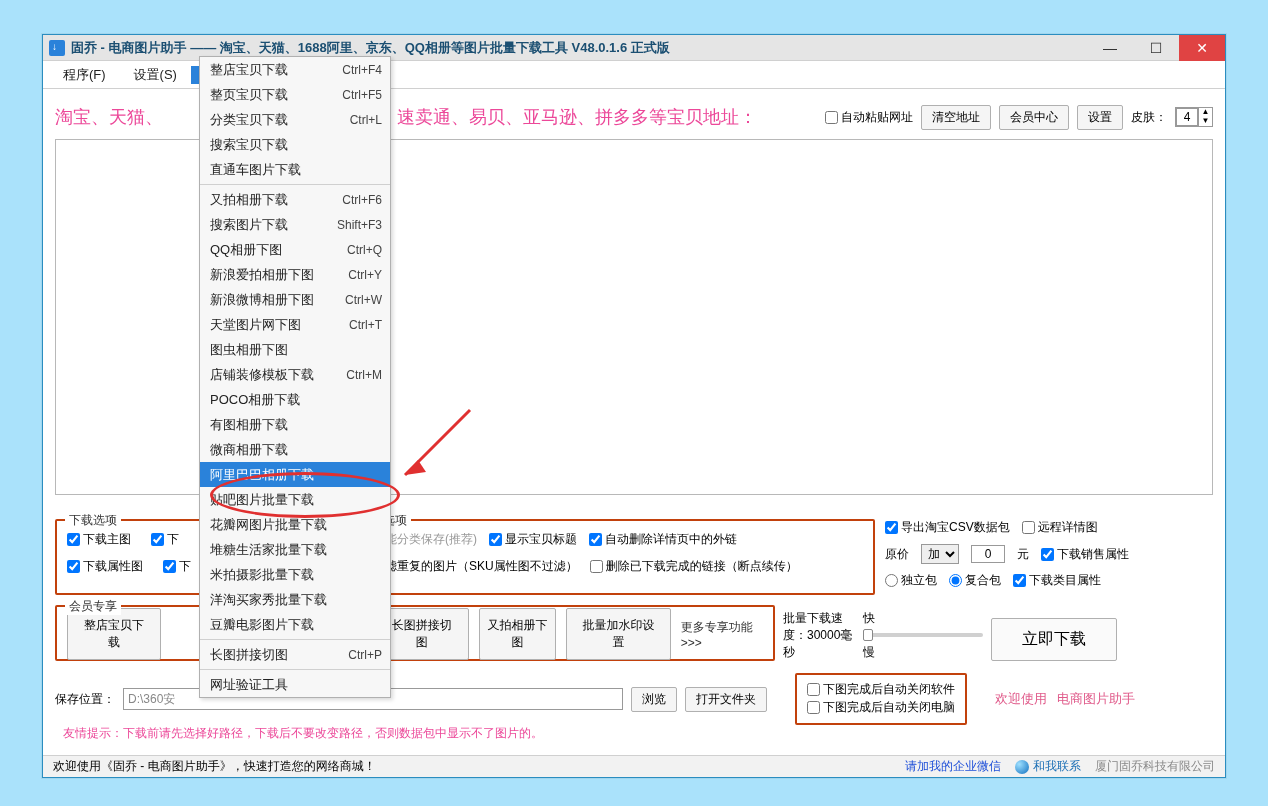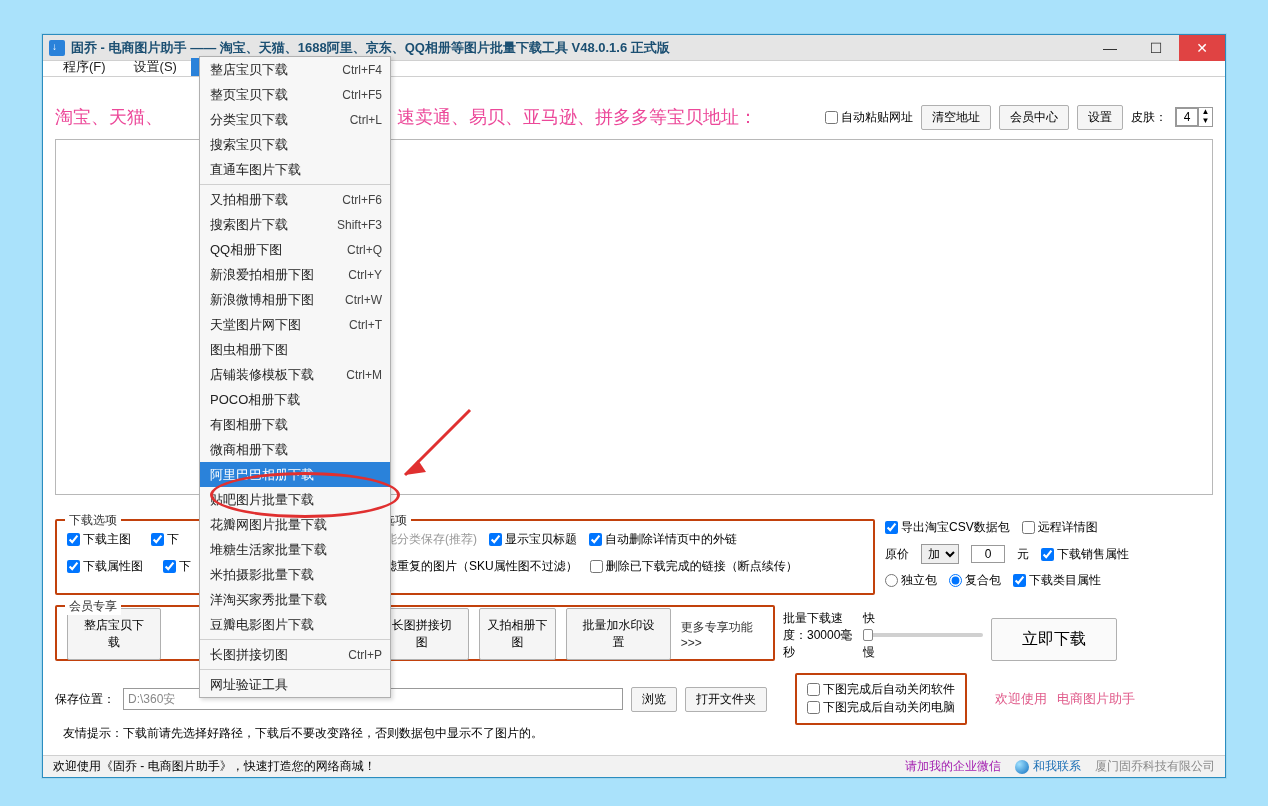--- a/index.html
+++ b/index.html
@@ -5,21 +5,21 @@
 * { box-sizing: border-box; margin: 0; padding: 0; }
 body { font-family: "Microsoft YaHei", SimSun, sans-serif; font-size: 12px; background: #aae2fb; width: 1268px; height: 806px; overflow: hidden; position: relative; }
 .window { position: absolute; left: 42px; top: 34px; width: 1184px; height: 744px; background: #fff; border: 1px solid #2a8dc0; box-shadow: 0 0 0 1px rgba(0,0,0,.05); }
 .titlebar { height: 26px; background: #e5e5e5; display: flex; align-items: center; border-bottom: 1px solid #d0d0d0; }
 .titlebar .ticon { width: 16px; height: 16px; margin: 0 6px; background: #2a82da; display: inline-block; border-radius: 2px; position: relative; }
 .titlebar .ticon::after { content: "↓"; color: #fff; font-size: 10px; position: absolute; left: 3px; top: 1px; }
 .titlebar .title { font-weight: bold; font-size: 13px; color: #1b4f72; }
 .winbtns { margin-left: auto; display: flex; }
 .winbtn { width: 46px; height: 26px; display: flex; align-items: center; justify-content: center; font-size: 14px; color: #333; }
 .winbtn.close { background: #e04343; color: #fff; }
-.menubar { height: 16px; display: flex; align-items: flex-end; border-bottom: 1px solid #d0d0d0; padding-left: 6px; }
+.menubar { height: 28px; display: flex; align-items: center; border-bottom: 1px solid #d0d0d0; padding-left: 6px; }
 .menubar .mitem { padding: 0 14px; display: flex; align-items: center; font-size: 13px; color: #222; }
 .menubar .mitem.active { background: #2a82da; color: #fff; }
 .dropdown { position: absolute; left: 199px; top: 56px; width: 192px; background: #f7f7f7; border: 1px solid #b0b0b0; box-shadow: 2px 2px 4px rgba(0,0,0,.15); z-index: 50; }
 .dropdown .sep { height: 1px; background: #d0d0d0; margin: 2px 0; }
 .dropdown .ditem { height: 25px; display: flex; align-items: center; padding: 0 8px 0 10px; font-size: 13px; color: #222; }
 .dropdown .ditem .sc { margin-left: auto; font-size: 12px; color: #444; }
 .dropdown .ditem.hl { background: #2a82da; color: #fff; }
 .content { position: absolute; left: 0; top: 56px; right: 0; bottom: 22px; padding: 8px 12px 0 12px; }
 .addrline { display: flex; align-items: center; height: 36px; gap: 8px; }
 .addrline .hint { font-family: SimSun, serif; font-size: 18px; color: #ec4899; flex: 1; white-space: nowrap; overflow: hidden; }
@@ -38,24 +38,24 @@
 .grp { border: 2px solid #c2410c; border-radius: 2px; padding: 10px 10px 8px 10px; position: relative; }
 .grp .legend { position: absolute; top: -9px; left: 8px; background: #fff; padding: 0 4px; font-size: 12px; color: #333; }
 .col { display: flex; flex-direction: row; gap: 10px; }
 .row { display: flex; align-items: center; gap: 12px; flex-wrap: wrap; }
 .grey { color: #999; }
 select, input[type=text] { border: 1px solid #999; font-size: 12px; padding: 1px 2px; }
 .bigbtn { border: 1px solid #b0b0b0; background: #fafafa; padding: 10px 30px; font-size: 16px; border-radius: 2px; }
 .memberbar { margin-top: 10px; display: flex; align-items: flex-end; gap: 8px; }
 .saveline { margin-top: 12px; display: flex; align-items: center; gap: 8px; }
 .saveline input[type=text] { flex: 0 0 500px; color: #888; padding: 3px 4px; }
-.tip { font-size: 12px; color: #000000; margin-left: 8px; }
+.tip { font-size: 12px; color: #ec4899; margin-left: 8px; }
 .linklabel { font-size: 13px; color: #e05a8a; }
 .statusbar { position: absolute; left: 0; right: 0; bottom: 0; height: 22px; background: #f2f2f2; border-top: 1px solid #d0d0d0; display: flex; align-items: center; padding: 0 10px; font-size: 12px; }
-.statusbar .green { color: #a21caf; margin-left: auto; }
+.statusbar .green { color: #1d4ed8; margin-left: auto; }
 .statusbar .contact { color: #1b6fb5; margin-left: 14px; display: flex; align-items: center; gap: 4px; }
 .statusbar .globe { width: 14px; height: 14px; border-radius: 50%; background: radial-gradient(circle at 30% 30%, #9fe0ff, #1070c0); display: inline-block; }
 .statusbar .company { color: #888; margin-left: 14px; }
 .ellipse { position: absolute; border: 3px solid #e03030; border-radius: 50%; pointer-events: none; z-index: 60; }
 .arrow { position: absolute; z-index: 60; pointer-events: none; }
 .slider { width: 120px; height: 4px; background: #d0d0d0; border-radius: 2px; position: relative; display: inline-block; }
 .slider .thumb { position: absolute; left: 0; top: -4px; width: 10px; height: 12px; background: #fff; border: 1px solid #888; border-radius: 2px; }
 </style>
 </head>
 <body>

